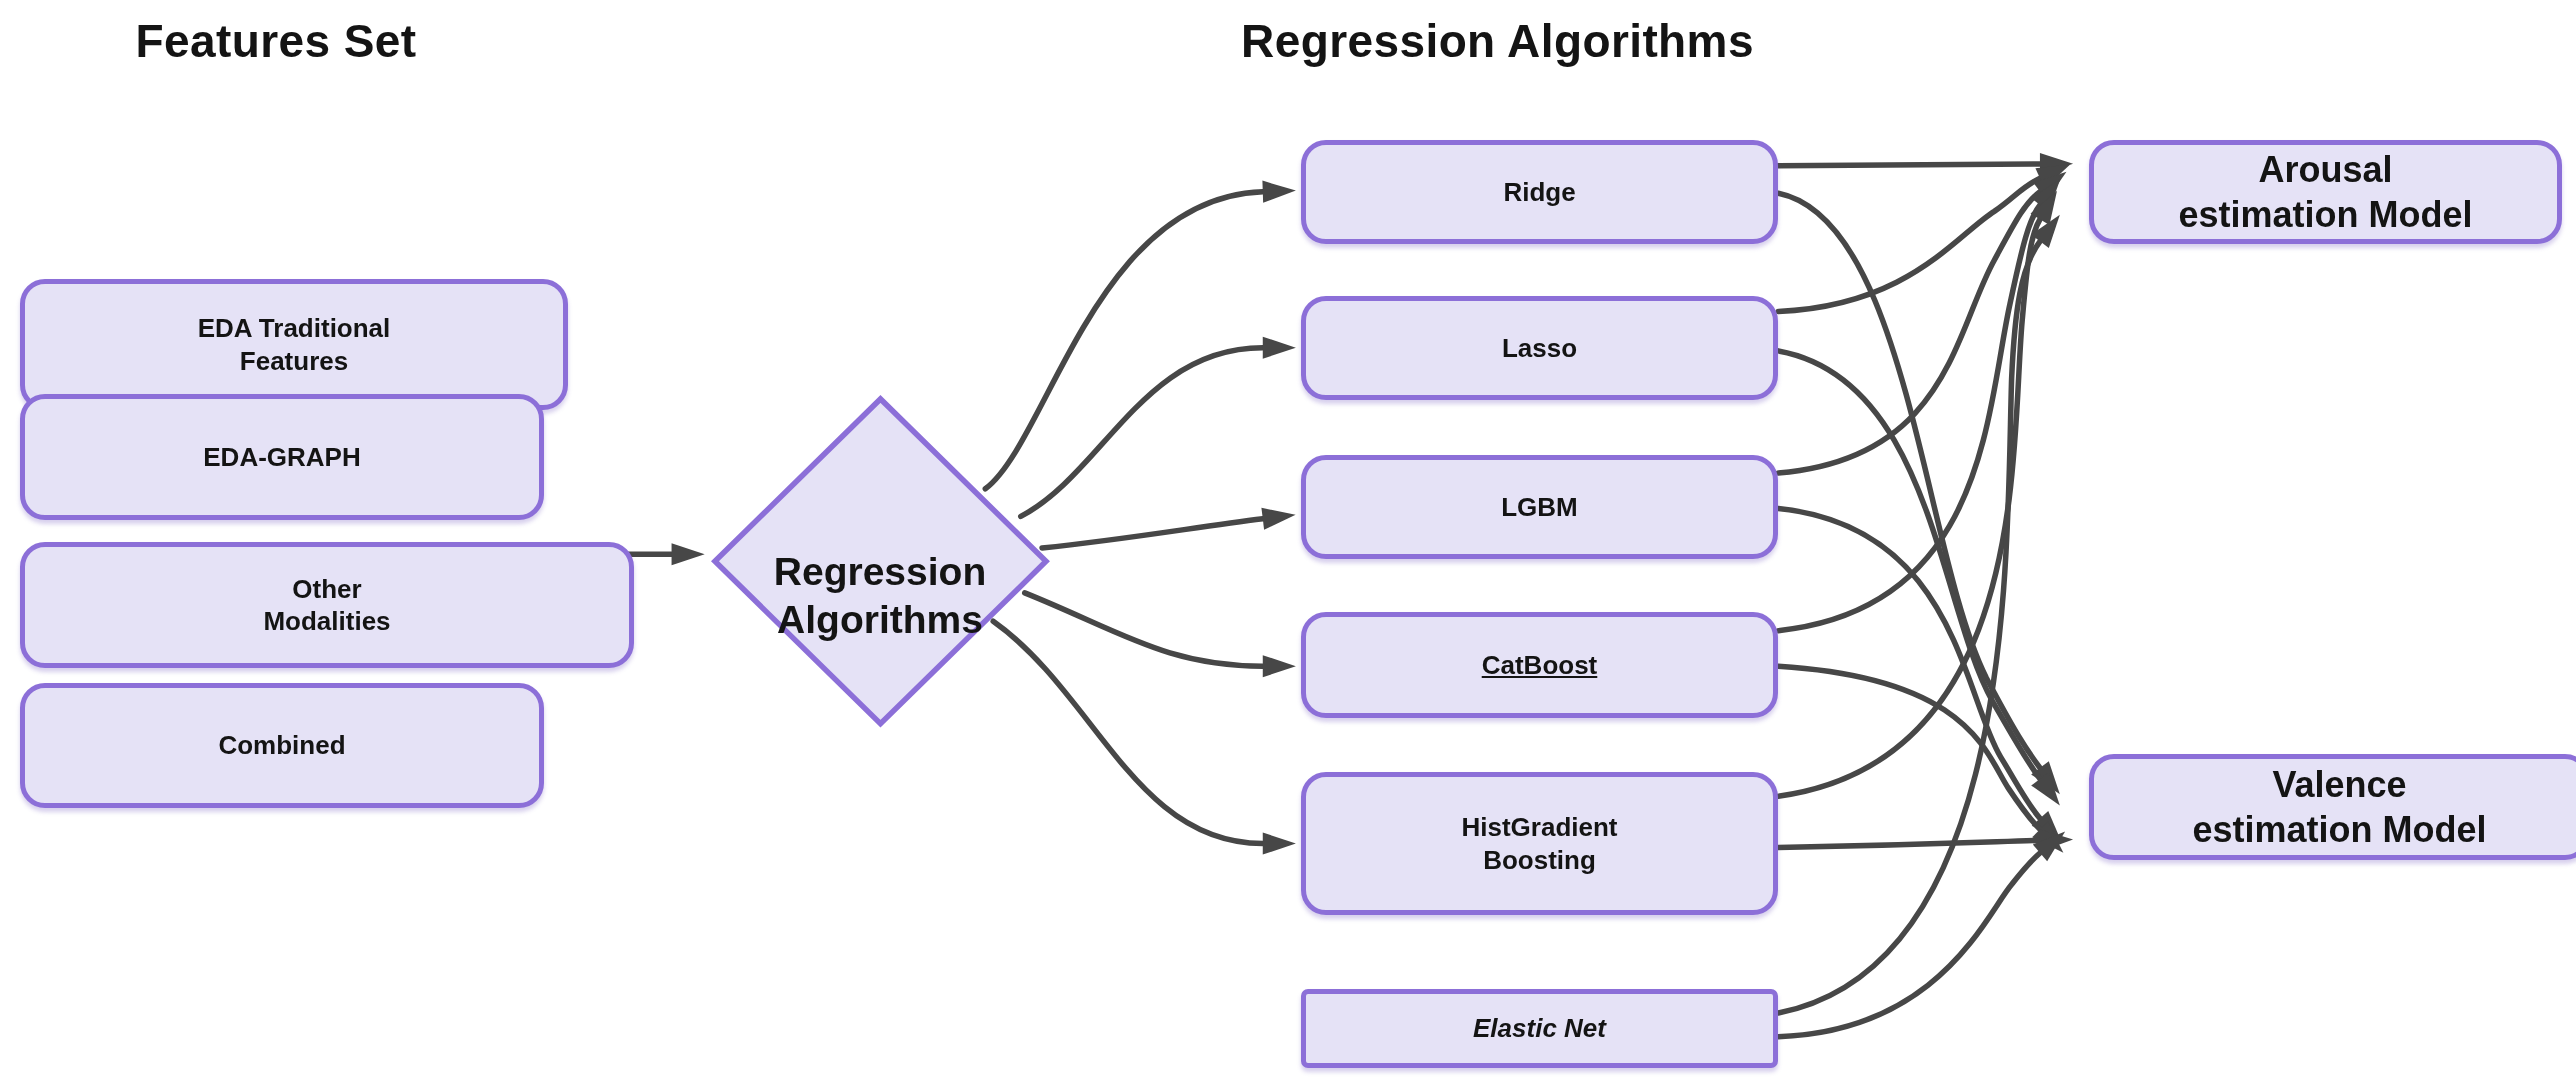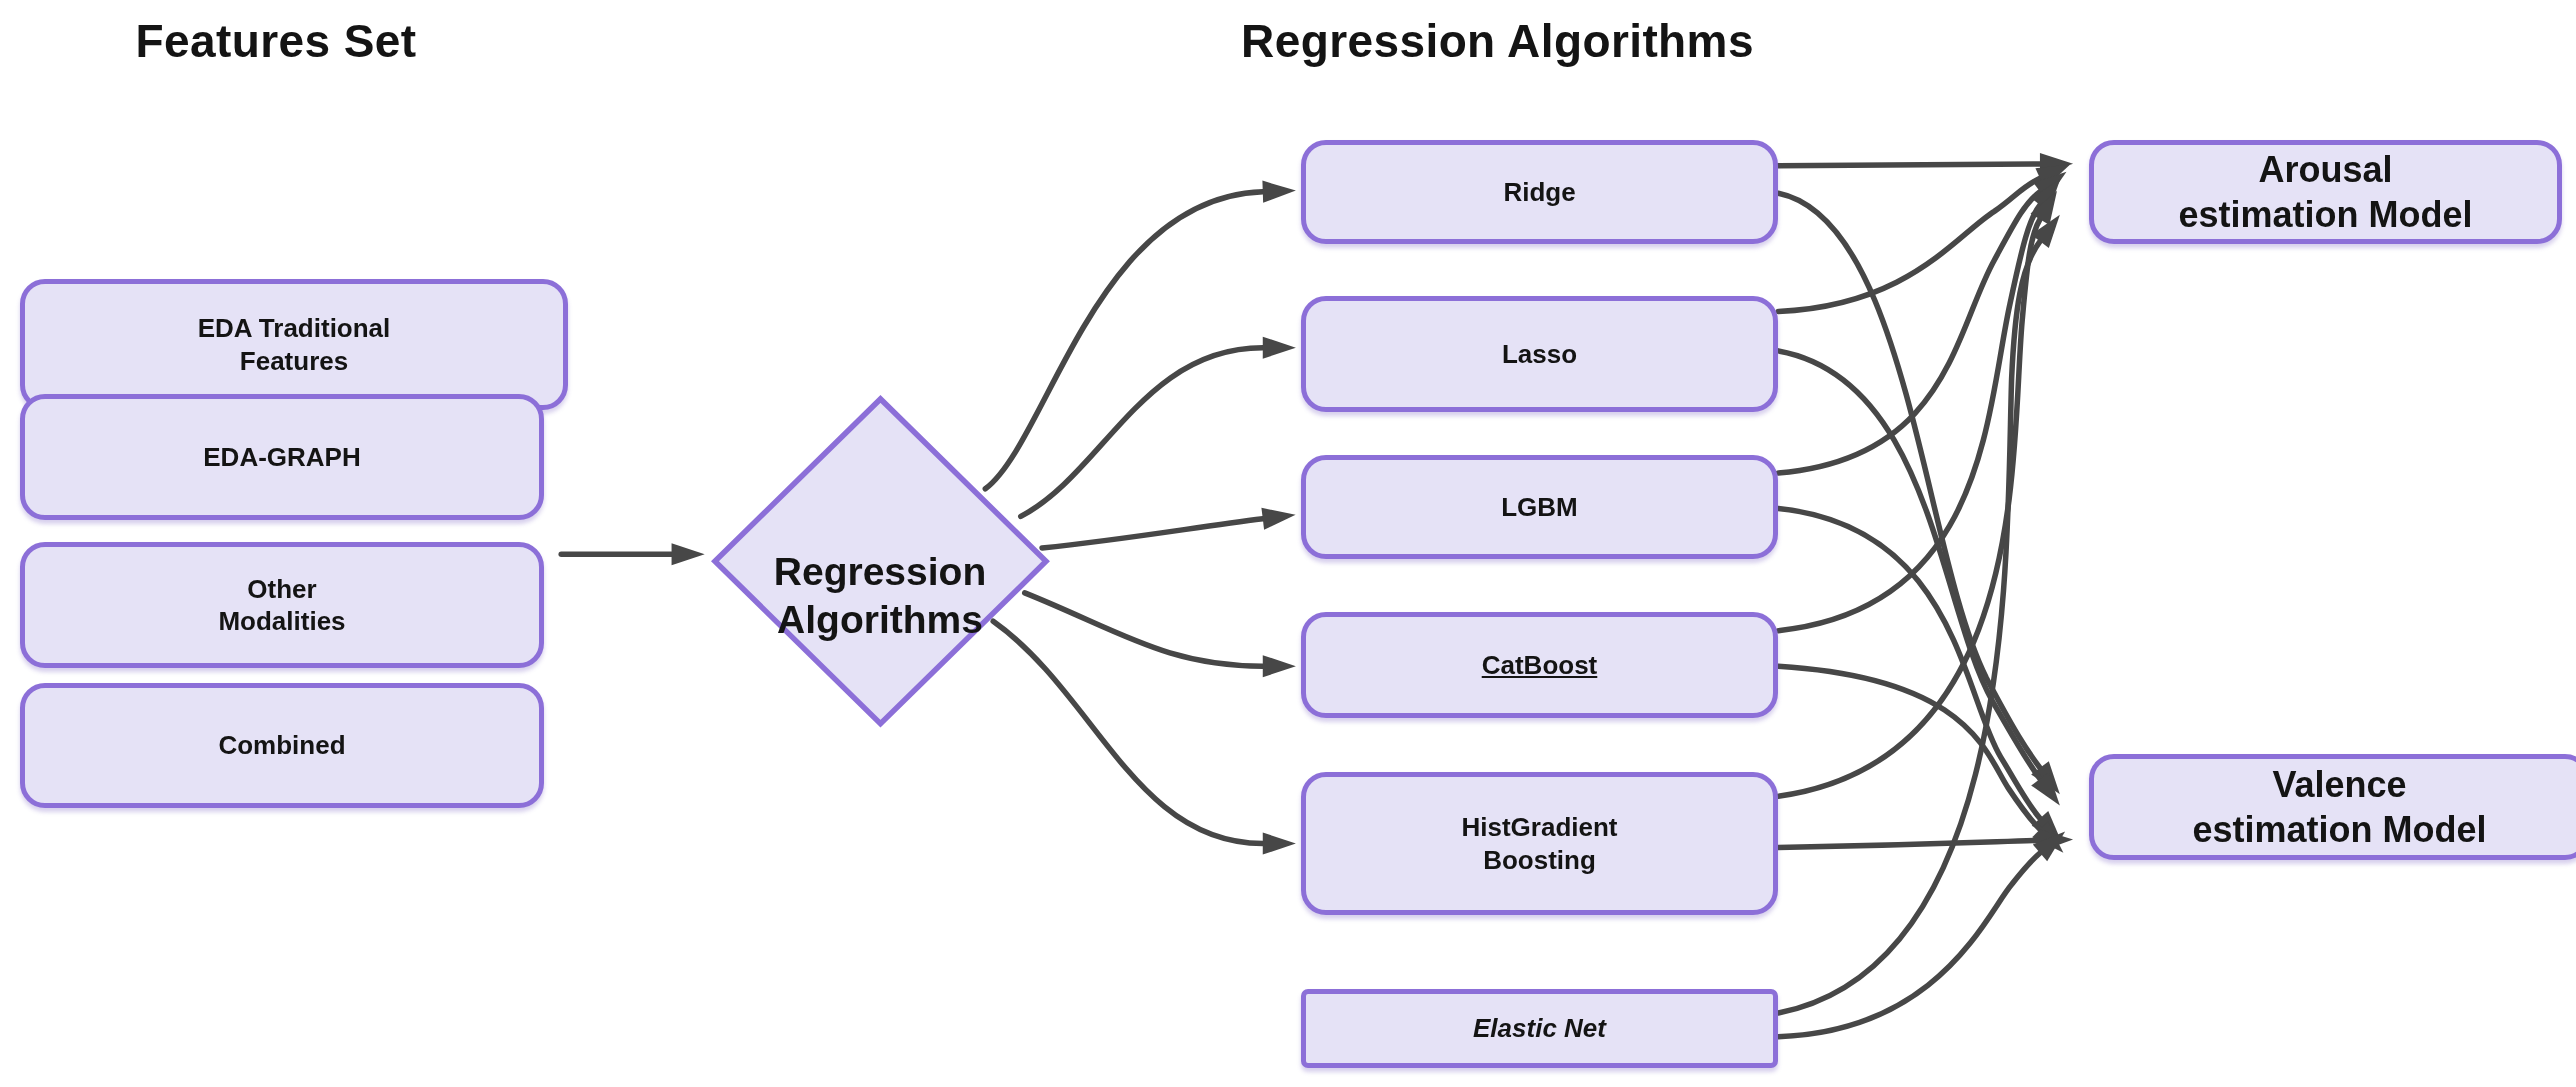--- a/index.html
+++ b/index.html
@@ -111,29 +111,29 @@
     <path class="conn" d="M 2256 1075 C 2440 1072, 2520 1068, 2588 1066" marker-end="url(#ah)"></path>
     <path class="conn" d="M 2256 1315 C 2460 1308, 2520 1160, 2552 1122 C 2566 1104, 2574 1094, 2588 1082" marker-end="url(#ah)"></path>
   </svg>
 
   <div class="title" style="left:0px;top:14px;width:552px;">Features Set</div>
   <div class="title" style="left:1143px;top:14px;width:709px;">Regression Algorithms</div>
 
   <div class="node" style="left:20px;top:251px;width:548px;height:131px;margin-top:28px;">EDA Traditional
 Features</div>
   <div class="node" style="left:20px;top:394px;width:524px;height:126px;">EDA-GRAPH</div>
-  <div class="node" style="left:20px;top:542px;width:524px;height:126px;">Other
+  <div class="node" style="left:20px;top:542px;width:614px;height:126px;">Other
 Modalities</div>
   <div class="node" style="left:20px;top:683px;width:524px;height:125px;">Combined</div>
 
   <div class="diamond-label">Regression
 Algorithms</div>
 
   <div class="node" style="left:1301px;top:140px;width:477px;height:104px;">Ridge</div>
-  <div class="node" style="left:1301px;top:296px;width:477px;height:116px;">Lasso</div>
+  <div class="node" style="left:1301px;top:296px;width:477px;height:104px;">Lasso</div>
   <div class="node" style="left:1301px;top:455px;width:477px;height:104px;">LGBM</div>
   <div class="node" style="left:1301px;top:612px;width:477px;height:106px;text-decoration:underline;">CatBoost</div>
   <div class="node" style="left:1301px;top:772px;width:477px;height:143px;">HistGradient
 Boosting</div>
   <div class="node" style="left:1301px;top:989px;width:477px;height:79px;border-radius:7px;font-style:italic;">Elastic Net</div>
 
   <div class="node model" style="left:2089px;top:140px;width:473px;height:104px;">Arousal
 estimation Model</div>
   <div class="node model" style="left:2089px;top:754px;width:501px;height:106px;">Valence
 estimation Model</div>

